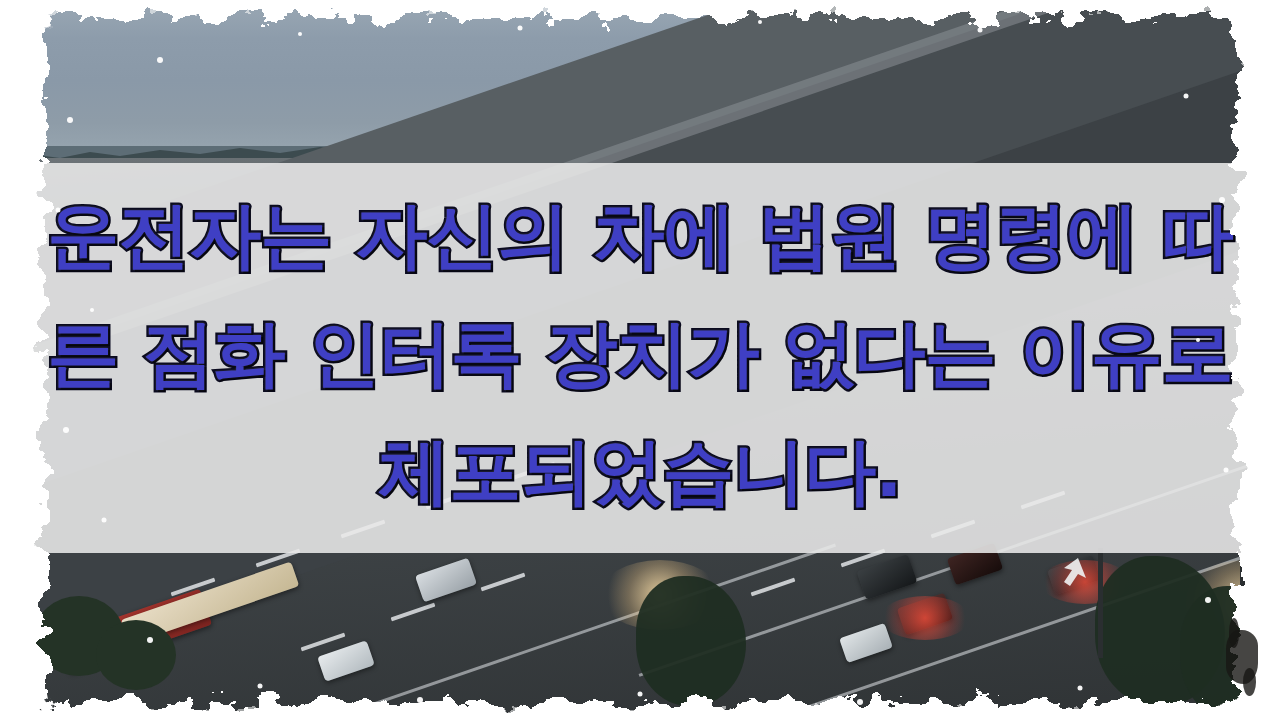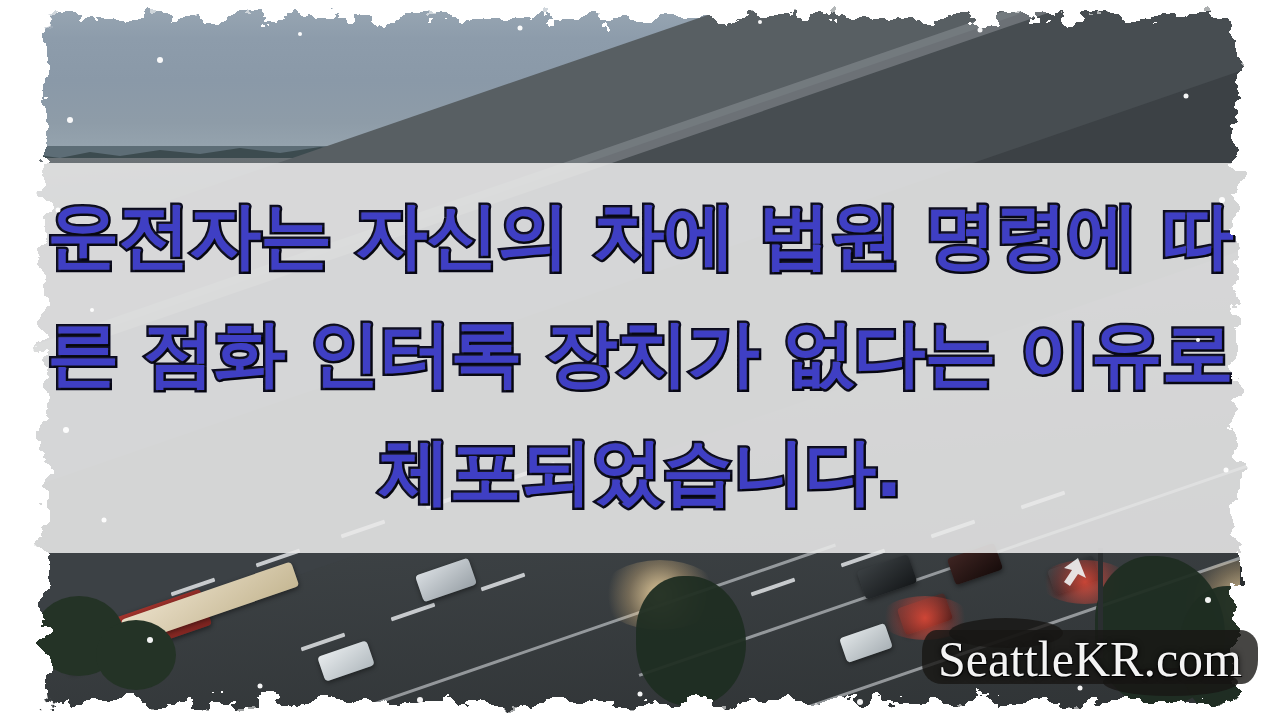--- a/index.html
+++ b/index.html
@@ -345,16 +345,15 @@
       <circle cx="980" cy="30" r="2.5"></circle>
         <circle cx="760" cy="22" r="2"></circle>
       <circle cx="520" cy="28" r="2.5"></circle>
         <circle cx="300" cy="34" r="2"></circle>
       <circle cx="160" cy="60" r="3"></circle>
     </g>
   </svg>
 
   <div class="watermark">
     <div class="watermark-blob"></div>
-    <div class="watermark-text">SeattleKR.com</div>
   </div>
 
 </div>
 
 </body></html>

